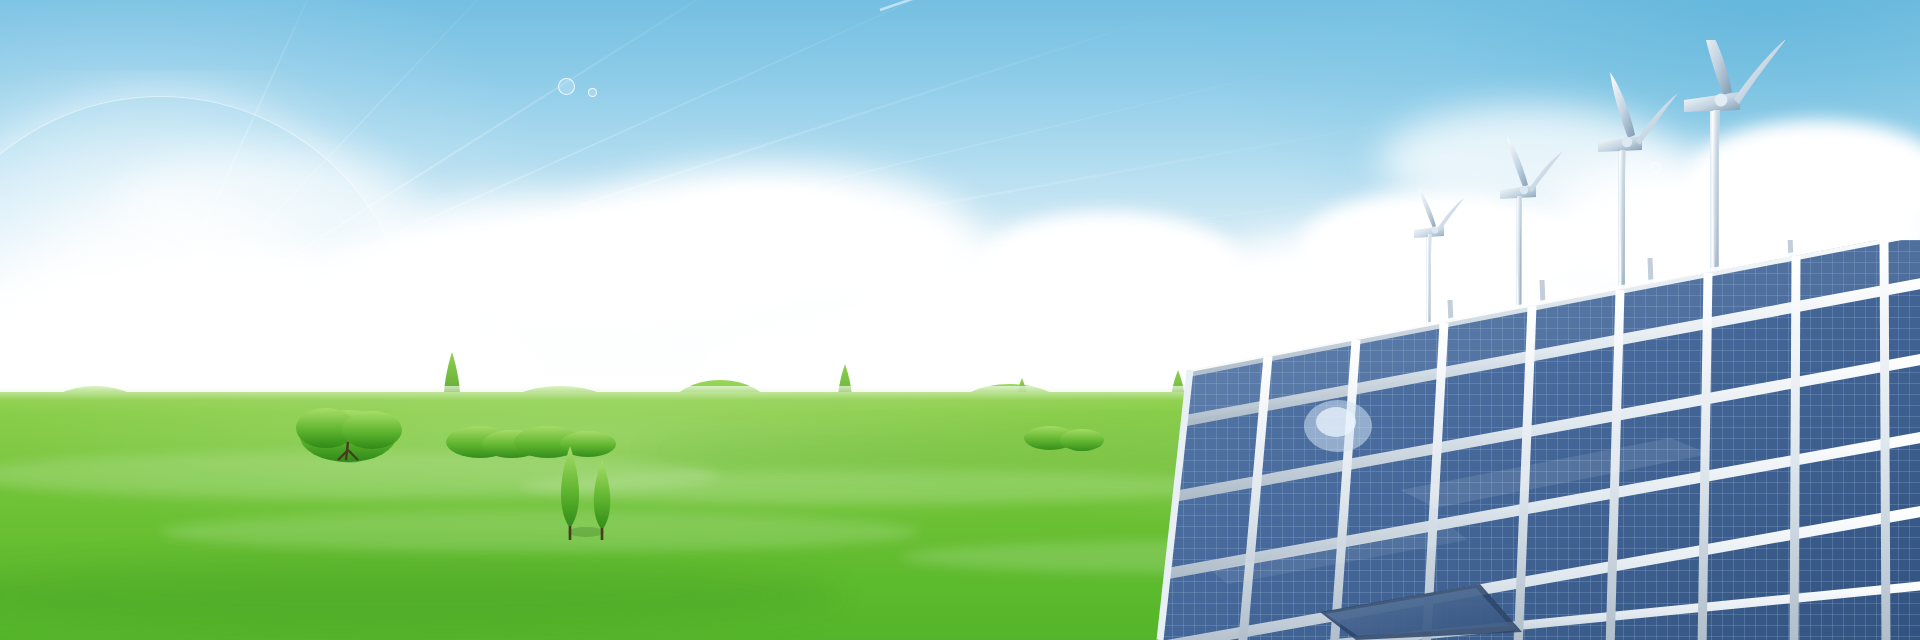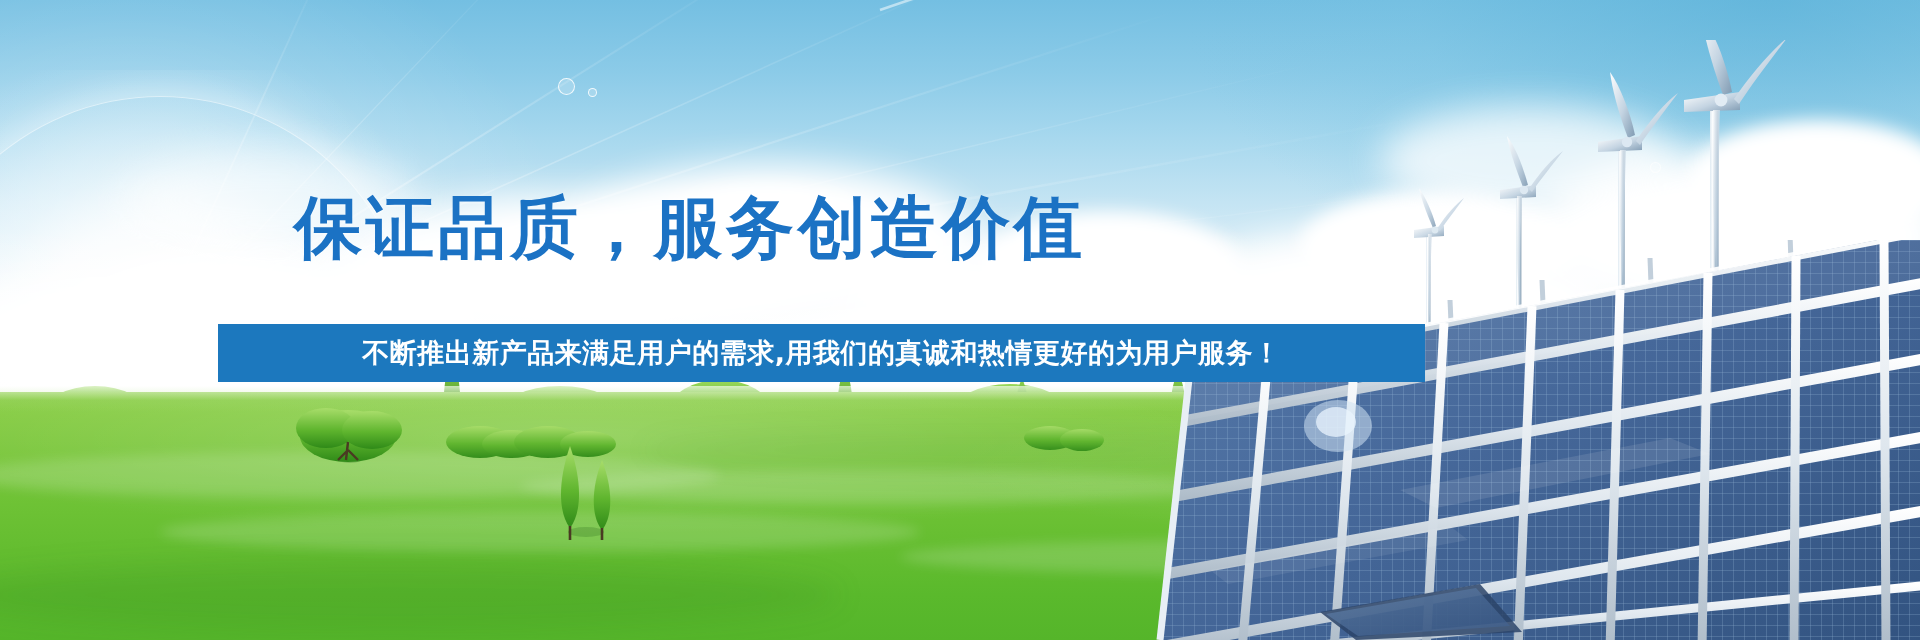--- a/index.html
+++ b/index.html
@@ -393,19 +393,15 @@
       <path d="M40 130 L790 -14 L790 40 L28 182 Z" fill="#ffffff" opacity=".06"></path>
     </g>
 
     <path d="M170 372 L330 344 L372 392 L206 400 Z" fill="#2c4468" opacity=".85"></path>
     <path d="M176 374 L326 348 L360 386 L208 396 Z" fill="url(#pan2)" opacity=".55"></path>
 
     <path d="M40 130 L790 -14" stroke="#ffffff" stroke-width="4" fill="none" opacity=".9"></path>
     <path d="M40 130 L10 400" stroke="#e8eff5" stroke-width="7" fill="none"></path>
   </svg>
 
-  <div class="headline">保证品质，服务创造价值</div>
-
-  <div class="subbar">
-    <span>不断推出新产品来满足用户的需求,用我们的真诚和热情更好的为用户服务！</span>
-  </div>
+
 
 </div>
 
 </body></html>

